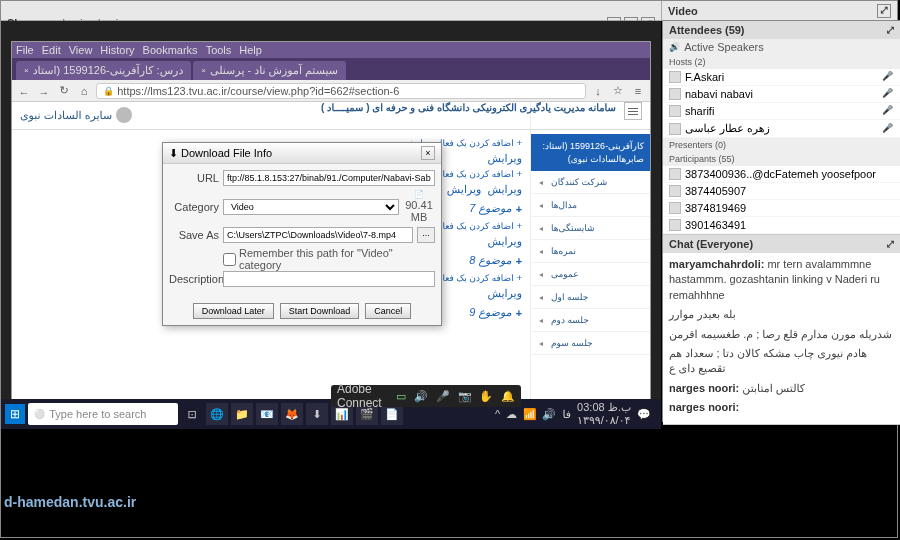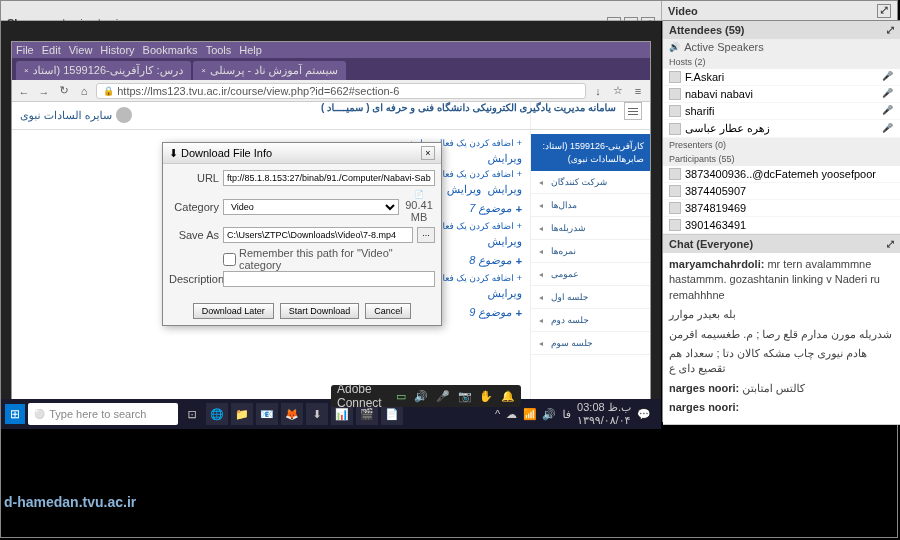--- a/index.html
+++ b/index.html
@@ -143,21 +143,21 @@
       <span class="title">سامانه مدیریت یادگیری الکترونیکی دانشگاه فنی و حرفه ای ( سمیــــاد )</span>
      </div>
      <div class="user-chip">
       <span>سایره السادات نبوی</span>
               <span class="av"></span>
      </div>
      <div class="sidebar-r">
       <div class="crs">کارآفرینی-1599126 (استاد: صابرهالسادات نبوی)</div>
       <div class="navitem">شرکت کنندگان</div>
       <div class="navitem">مدال‌ها</div>
-      <div class="navitem">شدریله‌ها</div>
+      <div class="navitem">شایستگی‌ها</div>
       <div class="navitem">نمره‌ها</div>
       <div class="navitem">عمومی</div>
       <div class="navitem">جلسه اول</div>
       <div class="navitem">جلسه دوم</div>
       <div class="navitem">جلسه سوم</div>
      </div>
      <div class="main">
       <div class="addact">اضافه کردن یک فعالیت یا منبع</div>
       <div class="editlnk">
                 <span>ویرایش</span>

